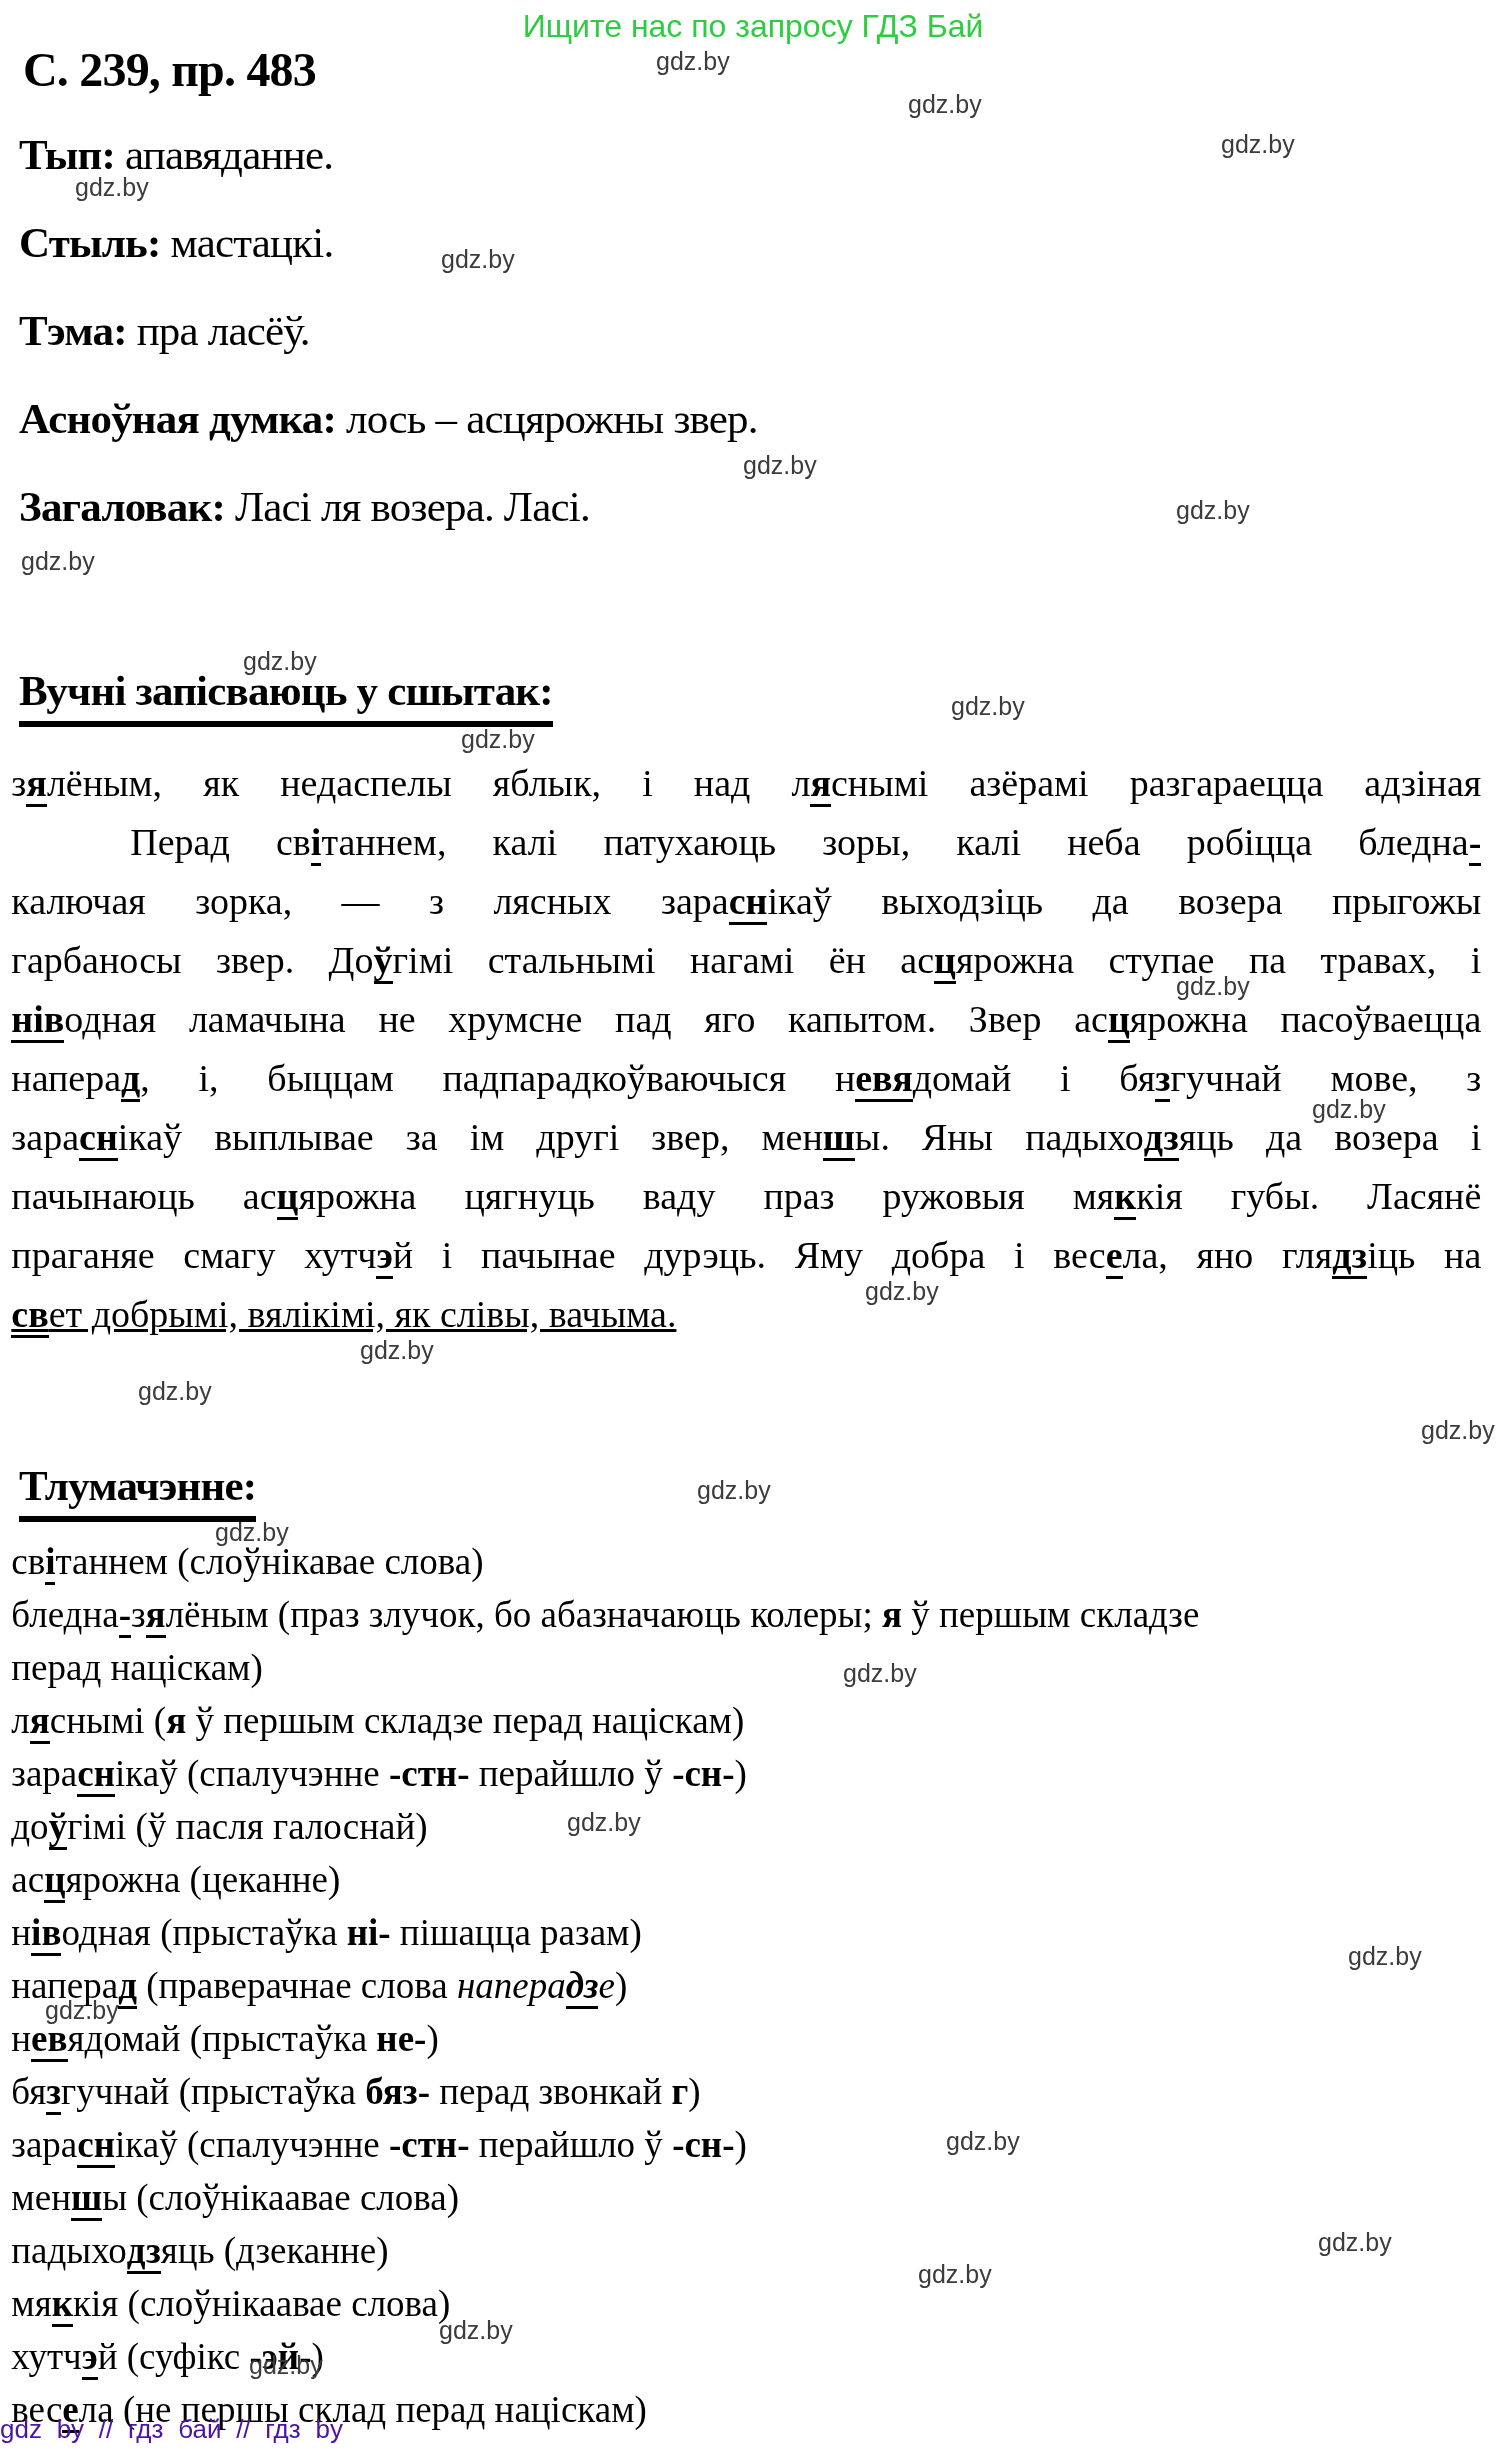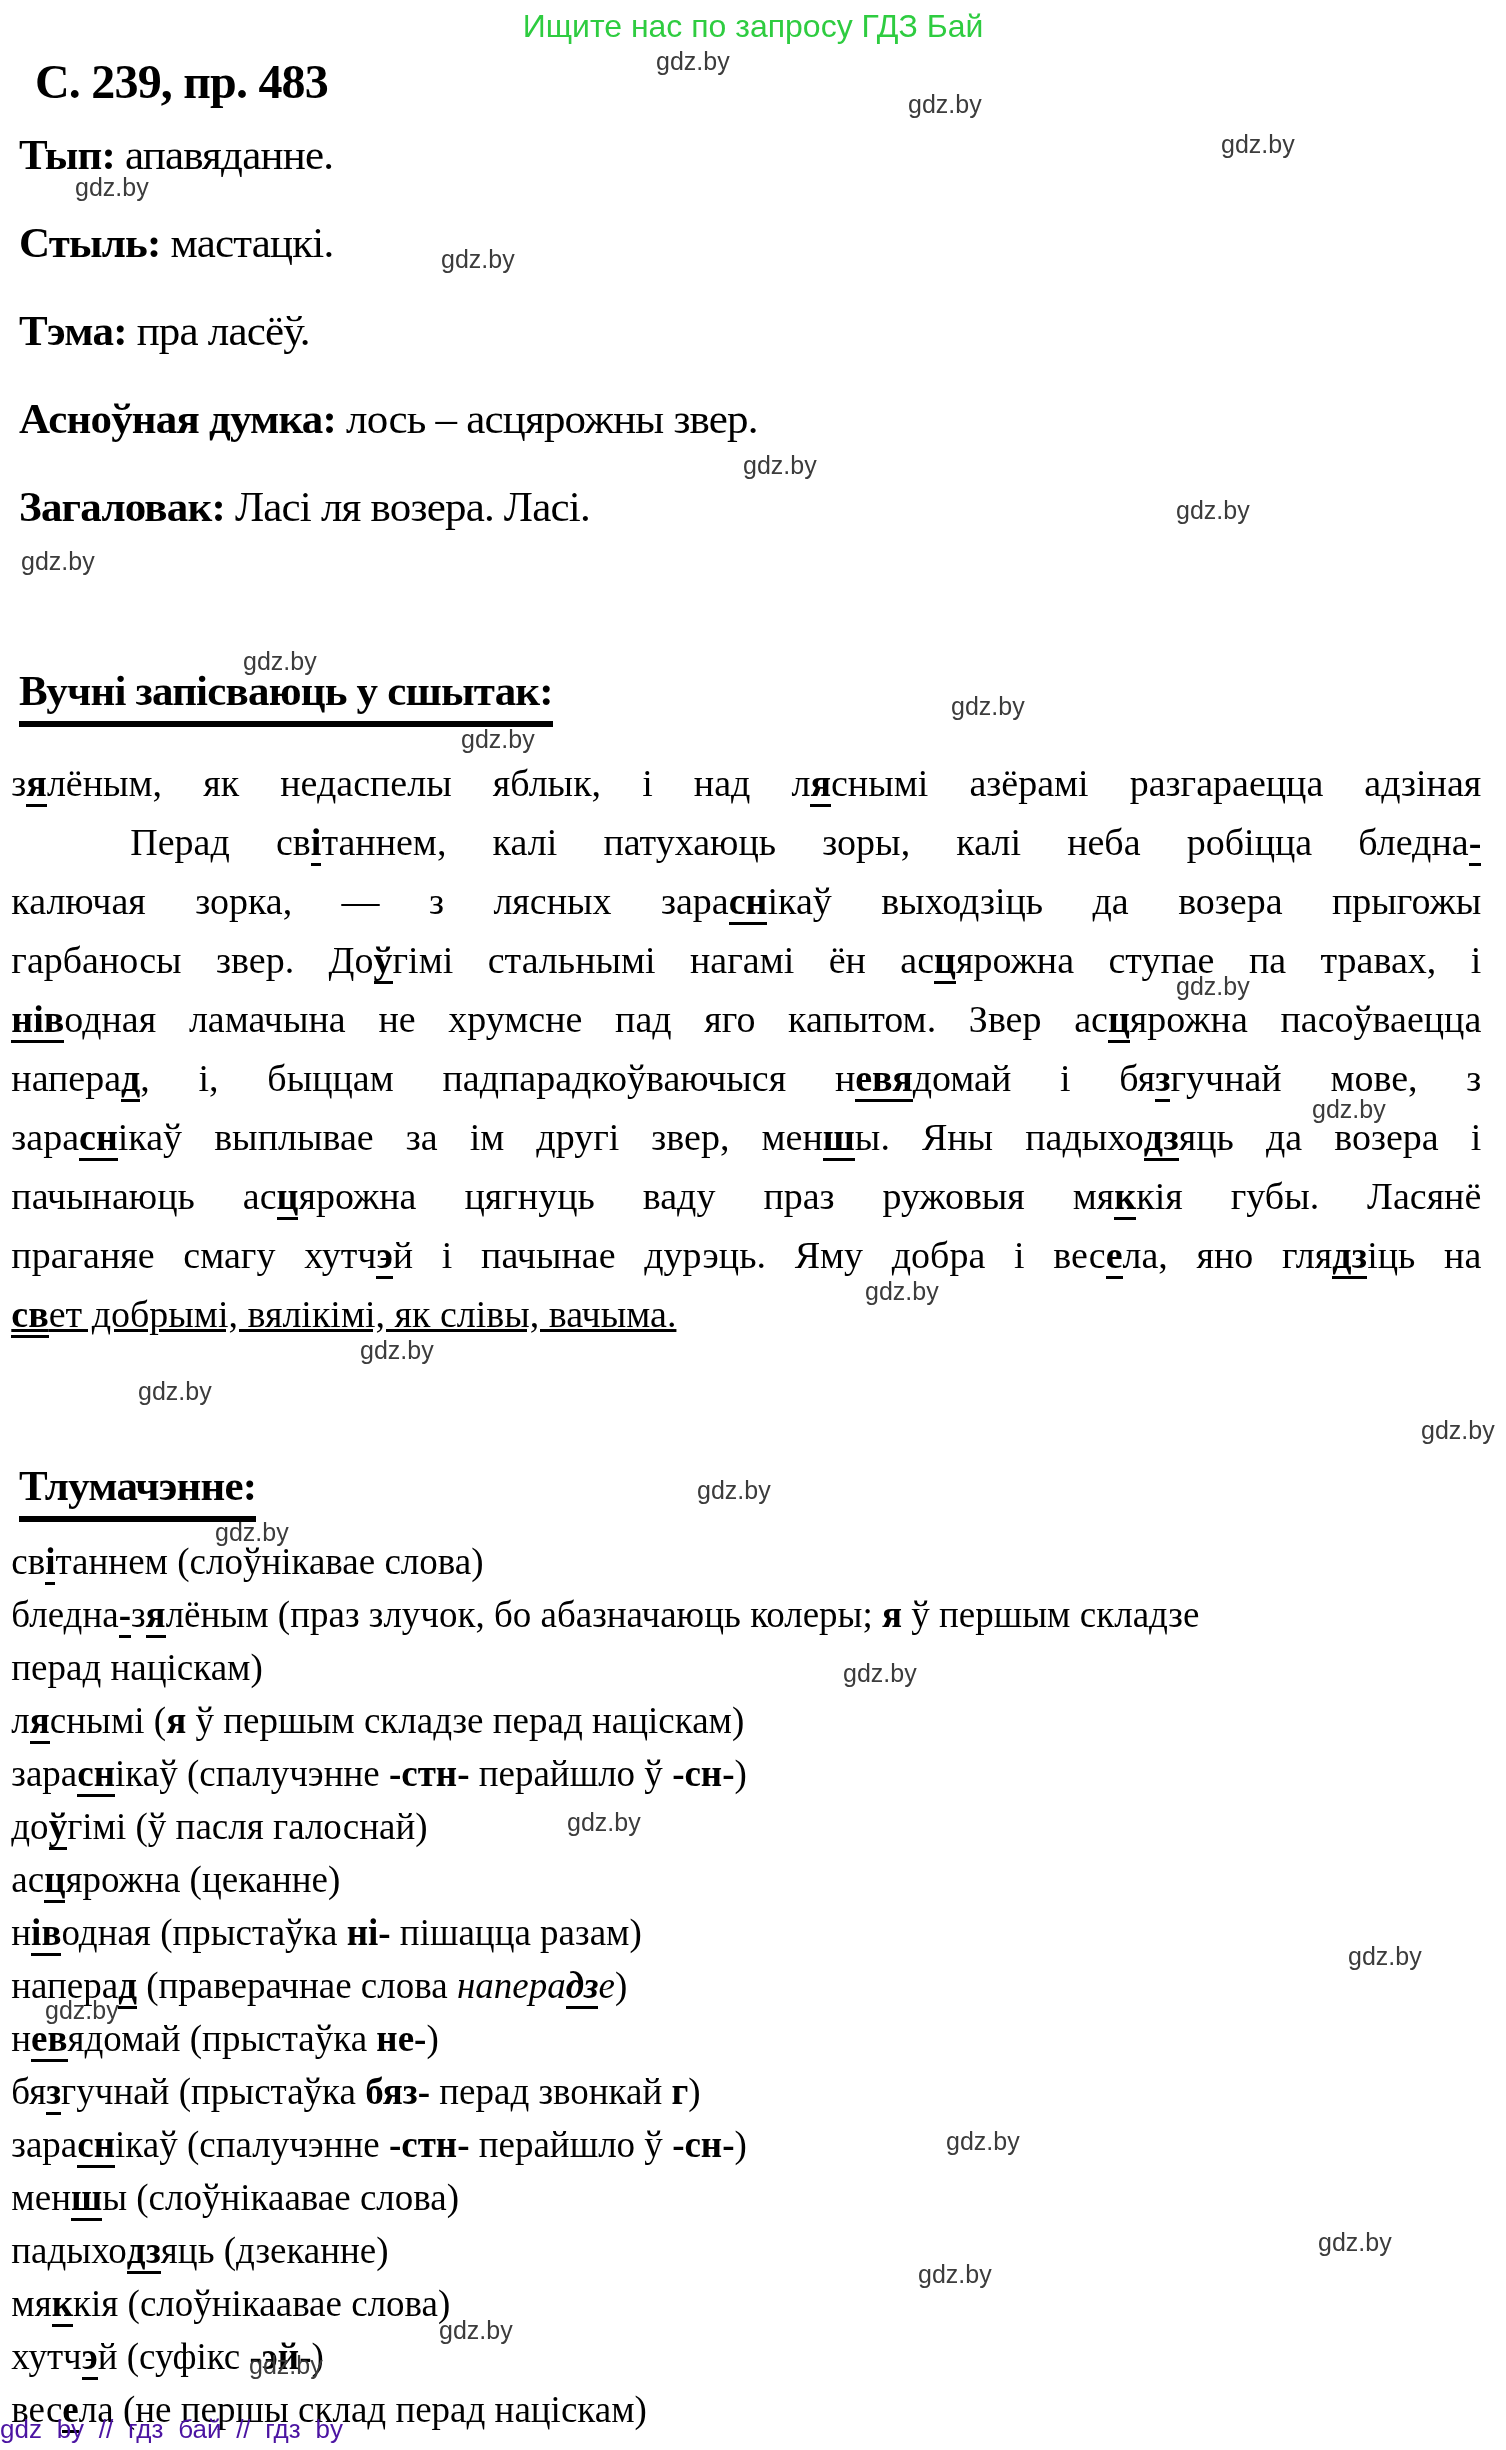--- a/index.html
+++ b/index.html
@@ -5,21 +5,21 @@
   html,body{margin:0;padding:0;background:#fff;}
   .page{
     position:relative;width:1506px;height:2450px;background:#ffffff;
     font-family:"Liberation Serif",serif;color:#000;overflow:hidden;
   }
   .promo{
     position:absolute;top:7.5px;left:0;width:100%;text-align:center;
     font-family:"Liberation Sans",sans-serif;font-size:32px;
   }
   .ref{
-    position:absolute;top:38px;left:19px;margin:16px;
+    position:absolute;top:38px;left:19px;margin:4px;
     font-size:48px;font-weight:bold;letter-spacing:-0.8px;font-family:Liberation Serif, serif;
   }
   .fields{position:absolute;top:133px;left:19px;font-size:43px;letter-spacing:-0.8px;}
   .field{margin-bottom:45px;line-height:43px;white-space:nowrap;}
   .b{font-weight:bold;}
   .i{font-style:italic;}
   .m{font-weight:bold;border-bottom:3.8px solid #000;}
   .head{
     position:absolute;left:19px;margin:0;font-size:43px;font-weight:bold;
     letter-spacing:-0.8px;border-bottom:6.8px solid #000;padding-bottom:6px;display:inline-block;

